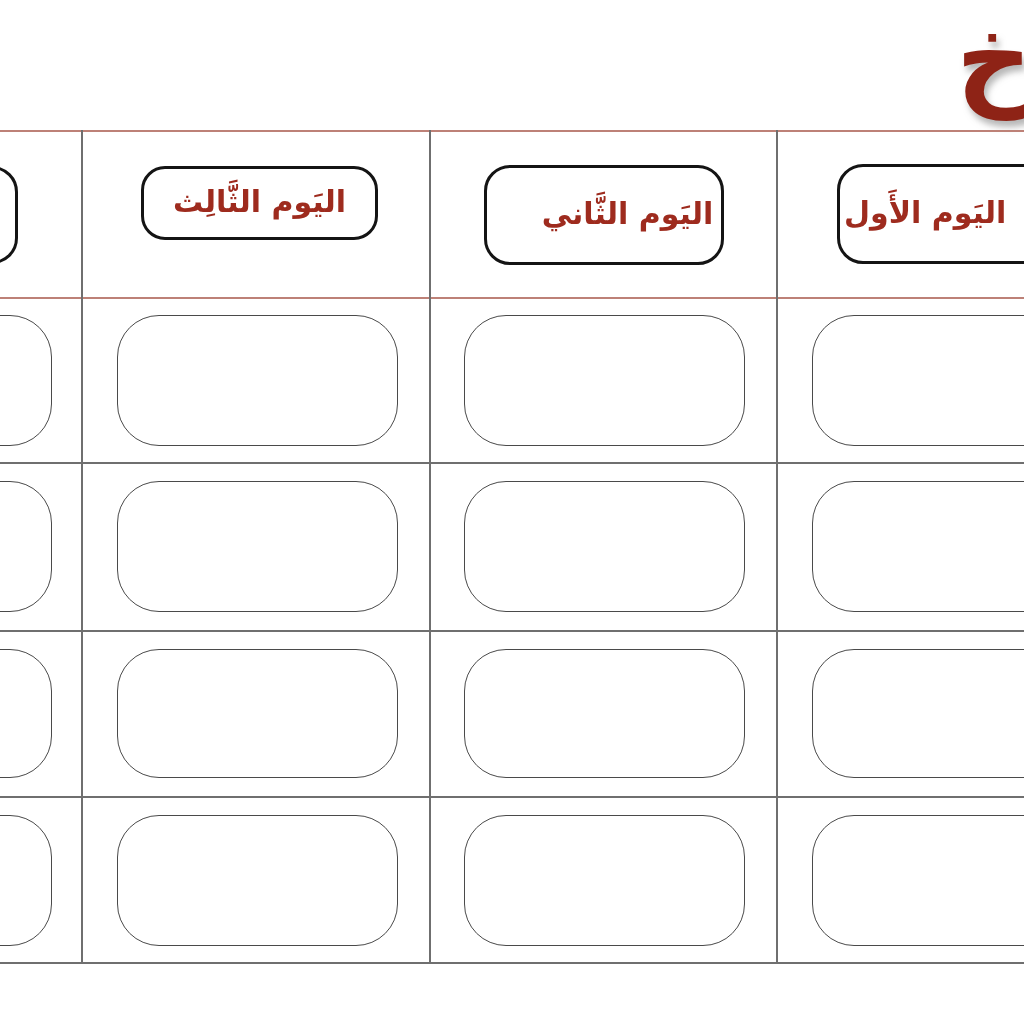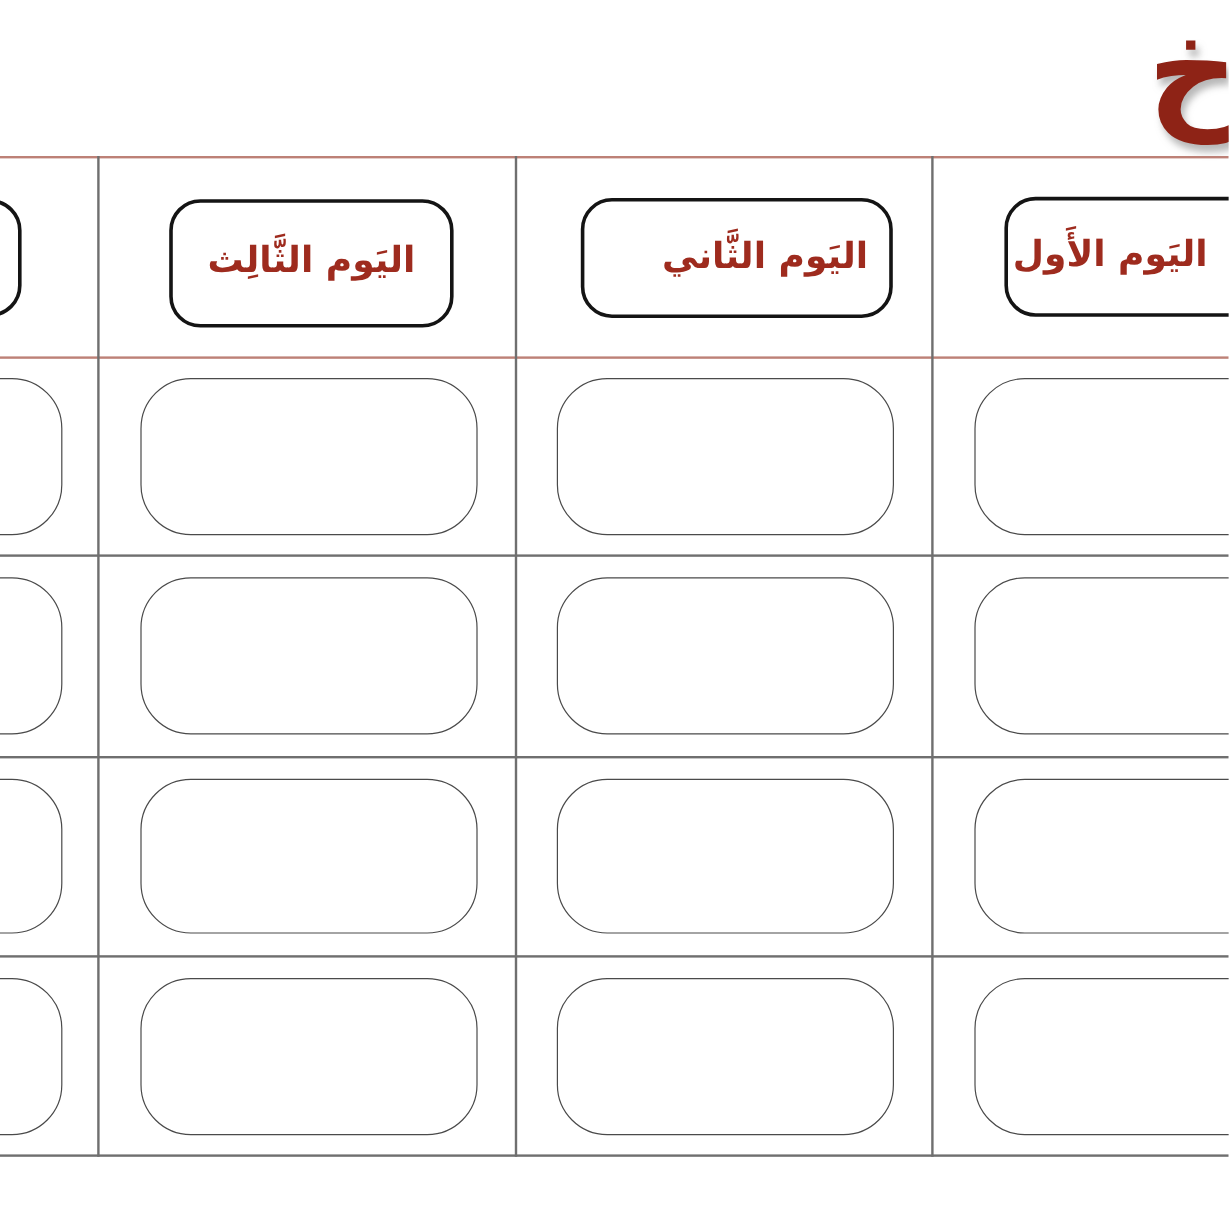--- a/index.html
+++ b/index.html
@@ -51,22 +51,22 @@
   }
   .header-label {
     color: #9e2b1e;
     font-weight: bold;
     font-size: 30px;
     line-height: 1.1;
     padding-bottom: 4px;
     white-space: nowrap;
   }
   #hbox-partial { left: -230px; top: 166px; width: 248px; height: 98px; }
-  #hbox-day3    { left: 141px;  top: 166px; width: 237px; height: 107px; }
-  #hbox-day2    { left: 484px;  top: 165px; width: 260px; height: 100px; padding-left: 47px; }
+  #hbox-day3    { left: 141px;  top: 166px; width: 237px; height: 74px; border-radius: 24px; }
+  #hbox-day2    { left: 484px;  top: 165px; width: 240px; height: 100px; padding-left: 47px; }
   #hbox-day1    { left: 837px;  top: 164px; width: 256px; height: 100px;
                   justify-content: flex-start; padding-left: 4px; }
 
   
   .answer-box {
     position: absolute;
     border: 1.5px solid #4a4a4a;
     border-radius: 42px;
     box-sizing: border-box;
     background: #ffffff;

